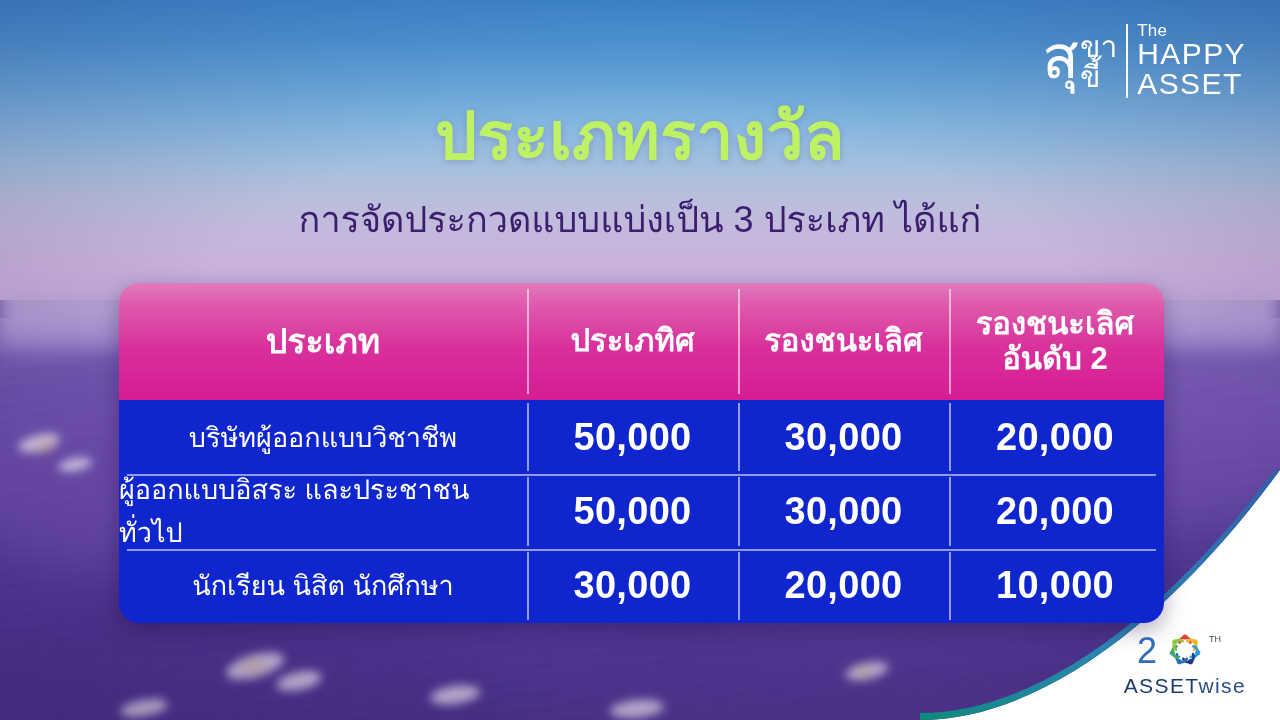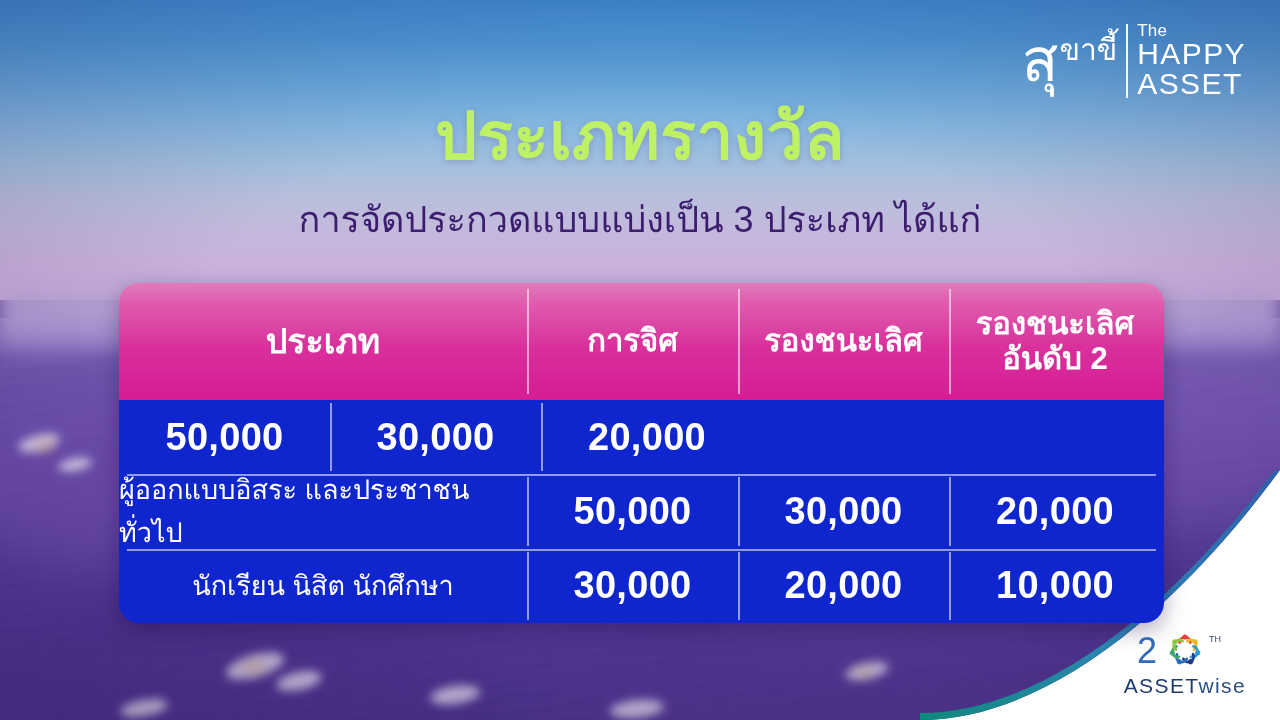--- a/index.html
+++ b/index.html
@@ -82,21 +82,21 @@
   #corner { position:absolute; right:0; bottom:0; width:360px; height:250px; }
 
   
   #toilet-logo {
     position:absolute; right:34px; top:22px;
     display:flex; align-items:center; gap:9px;
     color:#ffffff;
   }
   .tl-thai { display:flex; align-items:flex-start; gap:2px; }
   .tl-su { font-size:60px; line-height:.95; font-weight:400; letter-spacing:-1px; }
-  .tl-stack { display:flex; flex-direction:row; line-height:1.0; padding-top:3px; }
+  .tl-stack { display:flex; flex-direction:column; line-height:1.0; padding-top:3px; }
   .tl-stack span { font-size:30px; }
   .tl-div { width:2px; height:74px; background:#ffffff; opacity:.95; }
   .tl-en { display:flex; flex-direction:column; line-height:1.0; }
   .tl-the  { font-size:17px; letter-spacing:.2px; }
   .tl-big  { font-size:30px; font-weight:400; letter-spacing:1.4px; }
 
   
   #page-title {
     position:absolute; left:0; right:0; top:103px; text-align:center;
     font-size:66px; font-weight:700; color:#bef264; line-height:1;
@@ -216,36 +216,37 @@
   </div>
 </div>
 
 <div id="page-title">ประเภทรางวัล</div>
 <div id="page-subtitle">การจัดประกวดแบบแบ่งเป็น 3 ประเภท ได้แก่</div>
 
 <div id="prize-table">
 
   <div class="thead">
     <div class="th th-cat">ประเภท</div>
-    <div class="th th-num">การจิศ</div>
+    <div class="th th-num">ประเภทิศ</div>
     <div class="th th-num">
       <div>
         <div>รองชนะเลิศ</div>
       </div>
     </div>
     <div class="th th-num3">
       <div>
         <div>รองชนะเลิศ</div>
         <div>อันดับ 2</div>
       </div>
     </div>
   </div>
 
   <div class="tbody">
     <div class="trow">
+      <div class="td td-cat">บริษัทผู้ออกแบบวิชาชีพ</div>
       <div class="td td-num">50,000</div>
       <div class="td td-num">30,000</div>
       <div class="td td-num3">20,000</div>
     </div>
     <div class="trow">
       <div class="td td-cat">ผู้ออกแบบอิสระ และประชาชนทั่วไป</div>
       <div class="td td-num">50,000</div>
       <div class="td td-num">30,000</div>
       <div class="td td-num3">20,000</div>
     </div>

